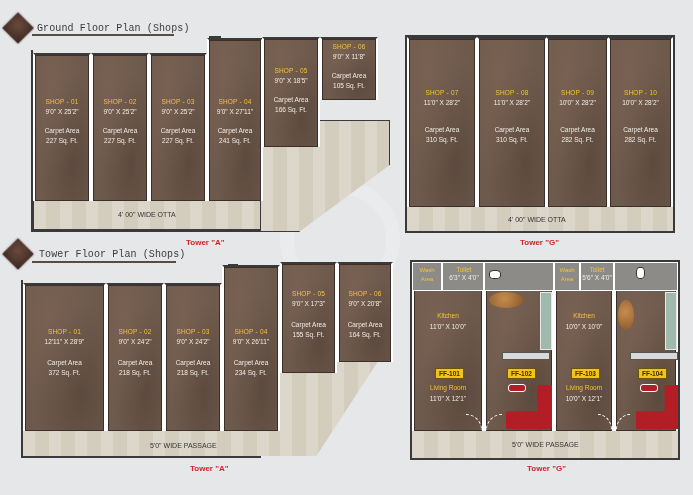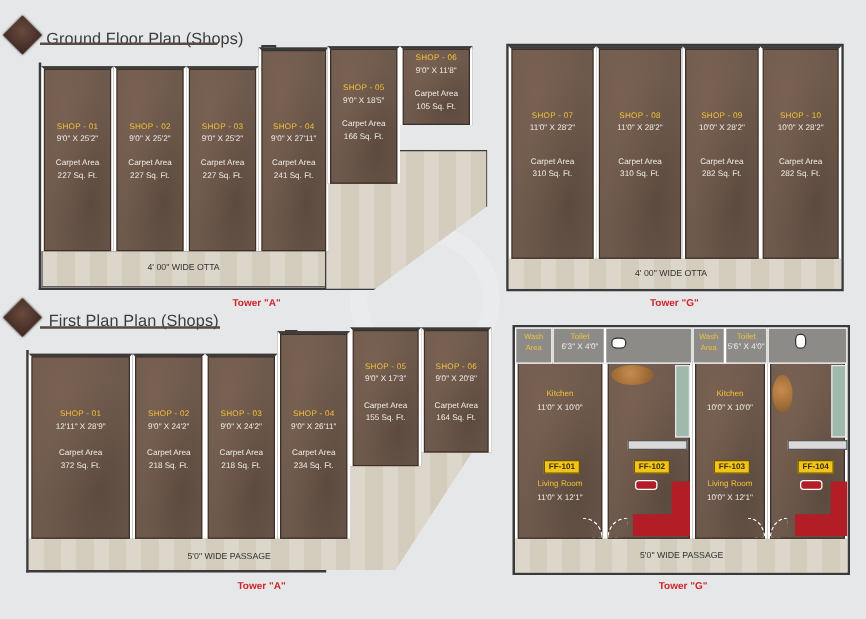--- a/index.html
+++ b/index.html
@@ -12,22 +12,22 @@
 
   
   .sec-head { position: absolute; height: 30px; }
   .diamond {
     position: absolute; width: 22px; height: 22px;
     background: radial-gradient(circle at 40% 40%, #6a4a3c, #3a2620);
     transform: rotate(45deg);
     box-shadow: 0 0 2px #2a1a15;
   }
   .sec-title {
-    position: absolute; font-size: 13px; color: #3b3b3b;
-    font-family: Liberation Sans, sans-serif; letter-spacing: 0.1px;
+    position: absolute; font-size: 10px; color: #3b3b3b;
+    font-family: Liberation Mono, monospace; letter-spacing: 0.1px;
     white-space: nowrap;
   }
   .sec-line { position: absolute; height: 2px; background: #5a4a44; }
 
   
   .frame {
     position: absolute; border: 2px solid #3a3a3a;
     outline: 1px solid #fff; outline-offset: -4px;
   }
 
@@ -171,21 +171,21 @@
 <div class="shop" style="left:608px;top:37px;width:65px;height:170px;padding-top:50px;">
   <div class="name">SHOP - 10</div>
   <div class="dim">10'0" X 28'2"</div>
   <div class="ca-label" style="margin-top:20px">Carpet Area</div>
   <div class="ca-val">282 Sq. Ft.</div>
 </div>
 <div class="tower" style="left:520px;top:238px;">Tower "G"</div>
 
 <div class="sec-head" style="left:4px;top:240px;width:190px;">
   <div class="diamond" style="left:3px;top:3px;"></div>
-  <div class="sec-title" style="left:35px;top:9px;">First Plan Plan (Shops)</div>
+  <div class="sec-title" style="left:35px;top:9px;">Tower Floor Plan (Shops)</div>
   <div class="sec-line" style="left:28px;top:21px;width:144px;"></div>
 </div>
 
 <div class="frame" style="left:21px;top:280px;width:240px;height:178px;border-right:none;border-top:none;"></div>
 <div class="small-box" style="left:228px;top:264px;width:10px;height:16px;"></div>
 <div class="passage" style="left:23px;top:430px;width:290px;height:26px;border:none;"></div>
 <div class="passage" style="left:280px;top:343px;width:110px;height:113px;border:none;clip-path:polygon(0 0,100% 0,33% 100%,0 100%);"></div>
 <div class="passage-label" style="left:150px;top:442px;">5'0" WIDE PASSAGE</div>
 
 <div class="shop" style="left:23px;top:283px;width:83px;height:148px;padding-top:43px;">

